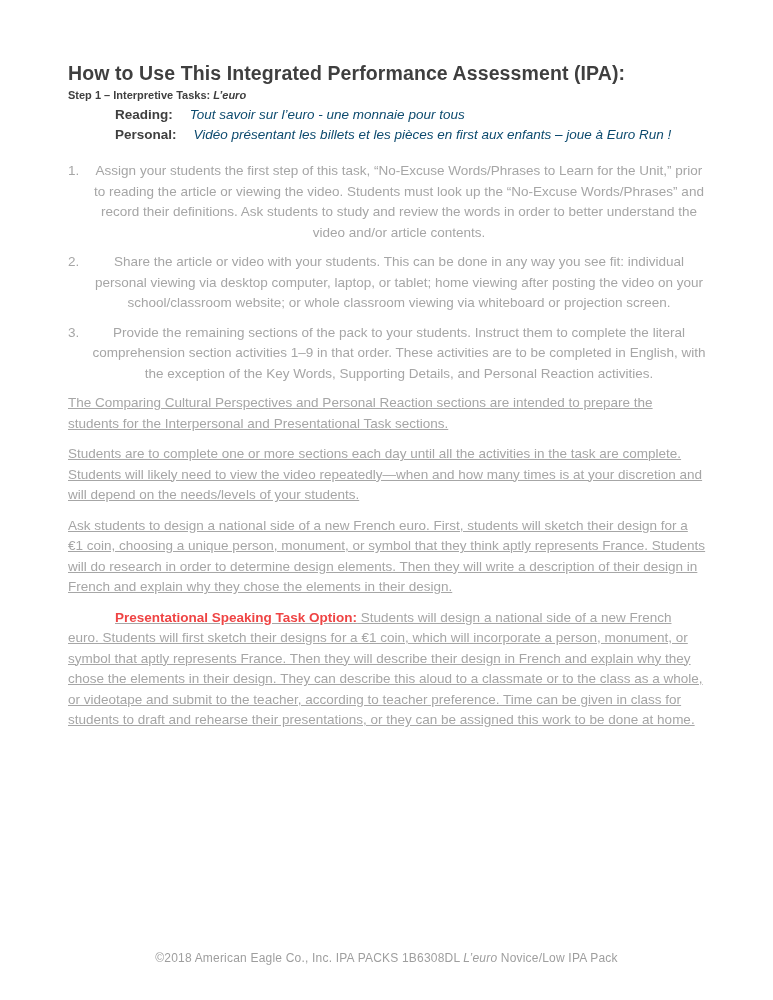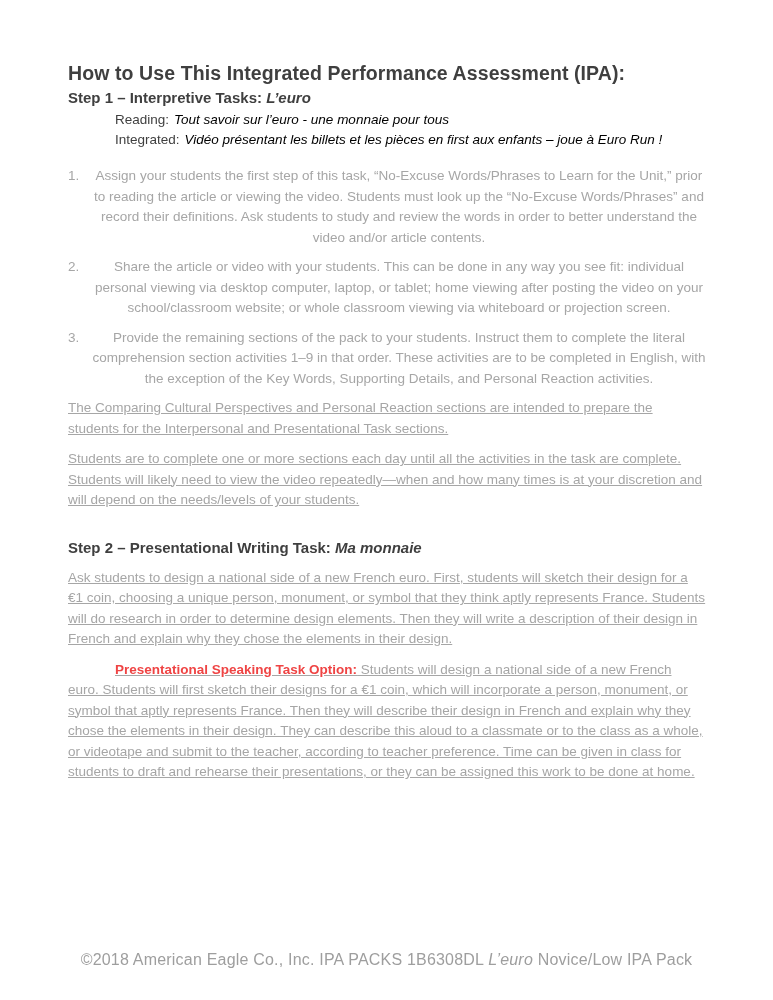--- a/index.html
+++ b/index.html
@@ -24,43 +24,43 @@
   }
   .page-title {
     margin: 0 0 4px 0;
     font-size: 19.5px;
     font-weight: bold;
     color: #3f3f3f;
     letter-spacing: 0.1px;
   }
   .step-heading {
     margin: 0 0 5px 0;
-    font-size: 15px;
+    font-size: 11px;
     font-weight: bold;
     color: #3f3f3f;
   }
   .step-heading .italic {
     font-style: italic;
   }
   .step2-heading {
     margin: 28px 0 12px 0;
   }
   .media-row {
     margin: 0 0 2px 47px;
     font-size: 13.5px;
     line-height: 18px;
   }
   .media-label {
-    font-weight: normal;
+    font-weight: bold;
     color: #3f3f3f;
   }
   .media-text {
     font-style: italic;
-    color: #000000;
-    margin-left: 5px;
+    color: #0c4a6e;
+    margin-left: 17px;
   }
   .body-text {
     color: #a6a6a6;
     font-size: 13.5px;
     line-height: 20.5px;
   }
   .instruction-list {
     margin-top: 17px;
   }
   .list-item {
@@ -89,21 +89,21 @@
     font-weight: bold;
     color: #ef4444;
     font-style: normal;
   }
   .footer {
     position: absolute;
     left: 0;
     width: 773px;
     top: 951px;
     text-align: center;
-    font-size: 16px;
+    font-size: 12px;
     color: #9e9e9e;
     letter-spacing: 0.2px;
   }
   .footer .italic {
     font-style: italic;
   }
 </style>
 </head>
 <body>
 
@@ -111,21 +111,21 @@
   <div class="content">
 
     <h1 class="page-title">How to Use This Integrated Performance Assessment (IPA):</h1>
 
     <h2 class="step-heading"><span>Step 1 – Interpretive Tasks: </span><span class="italic">L’euro</span></h2>
 
     <div class="media-row">
       <span class="media-label">Reading:</span><span class="media-text">Tout savoir sur l’euro - une monnaie pour tous</span>
     </div>
     <div class="media-row">
-      <span class="media-label">Integrated:</span><span class="media-text">Vidéo présentant les billets et les pièces en first aux enfants – joue à Euro Run !</span>
+      <span class="media-label">Personal:</span><span class="media-text">Vidéo présentant les billets et les pièces en first aux enfants – joue à Euro Run !</span>
     </div>
 
     <div class="instruction-list body-text">
       <div class="list-item">
         <span class="list-item-number">1.</span>
         <span class="list-item-text">Assign your students the first step of this task, “No-Excuse Words/Phrases to Learn for the Unit,” prior to reading the article or viewing the video. Students must look up the “No-Excuse Words/Phrases” and record their definitions. Ask students to study and review the words in order to better understand the video and/or article contents.</span>
       </div>
       <div class="list-item">
         <span class="list-item-number">2.</span>
         <span class="list-item-text">Share the article or video with your students. This can be done in any way you see fit: individual personal viewing via desktop computer, laptop, or tablet; home viewing after posting the video on your school/classroom website; or whole classroom viewing via whiteboard or projection screen.</span>
@@ -133,21 +133,20 @@
       <div class="list-item">
         <span class="list-item-number">3.</span>
         <span class="list-item-text">Provide the remaining sections of the pack to your students. Instruct them to complete the literal comprehension section activities 1–9 in that order. These activities are to be completed in English, with the exception of the Key Words, Supporting Details, and Personal Reaction activities.</span>
       </div>
     </div>
 
     <p class="body-text paragraph">The Comparing Cultural Perspectives and Personal Reaction sections are intended to prepare the students for the Interpersonal and Presentational Task sections.</p>
 
     <p class="body-text paragraph">Students are to complete one or more sections each day until all the activities in the task are complete. Students will likely need to view the video repeatedly—when and how many times is at your discretion and will depend on the needs/levels of your students.</p>
 
-    <h2 class="step-heading step2-heading"><span>Step 2 – Presentational Writing Task: </span><span class="italic">Ma monnaie</span></h2>
 
     <p class="body-text paragraph">Ask students to design a national side of a new French euro. First, students will sketch their design for a €1 coin, choosing a unique person, monument, or symbol that they think aptly represents France. Students will do research in order to determine design elements. Then they will write a description of their design in French and explain why they chose the elements in their design.</p>
 
     <p class="body-text paragraph speaking-para"><span class="inline-bold-label">Presentational Speaking Task Option:</span><span> Students will design a national side of a new French euro. Students will first sketch their designs for a €1 coin, which will incorporate a person, monument, or symbol that aptly represents France. Then they will describe their design in French and explain why they chose the elements in their design. They can describe this aloud to a classmate or to the class as a whole, or videotape and submit to the teacher, according to teacher preference. Time can be given in class for students to draft and rehearse their presentations, or they can be assigned this work to be done at home.</span></p>
 
   </div>
 
   <div class="footer">
     <span>©2018 American Eagle Co., Inc.   IPA PACKS   1B6308DL </span><span class="italic">L’euro</span><span> Novice/Low IPA Pack</span>
   </div>

